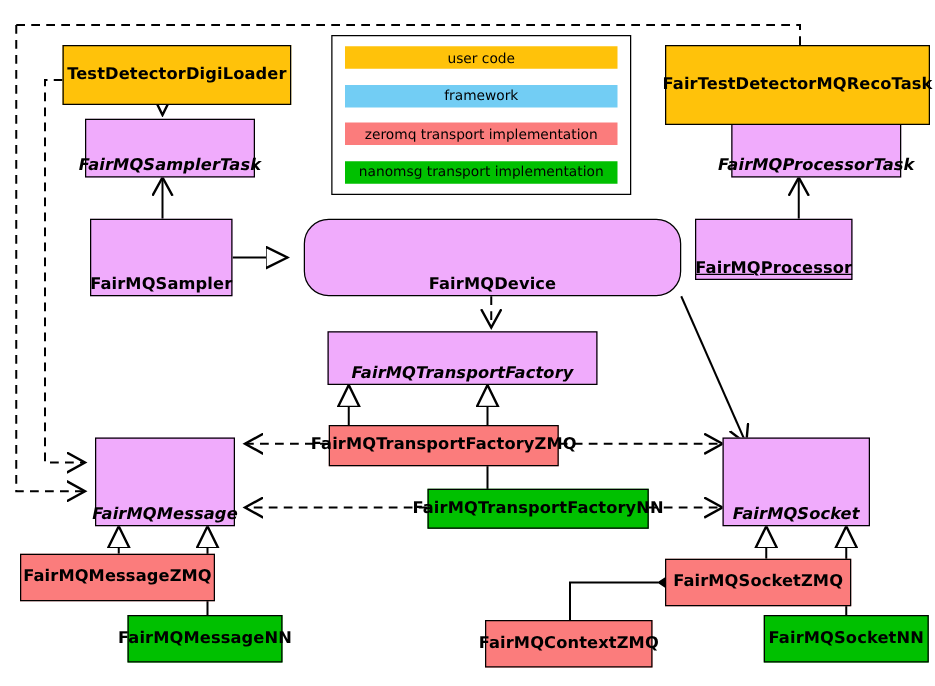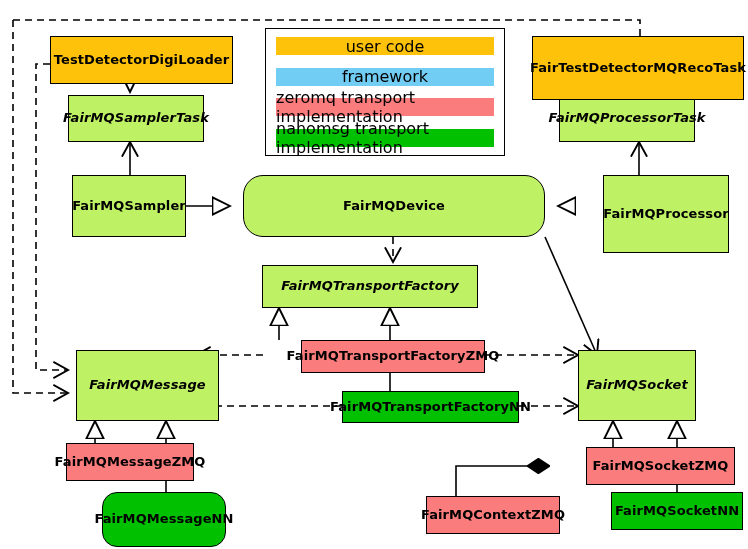--- a/index.html
+++ b/index.html
@@ -20,38 +20,38 @@
     text-align:center;
     font-size:13px;
     font-weight:bold;
     color:#000000;
     line-height:1.15;
     letter-spacing:0.1px;
     z-index:3;
   }
   .node.abstract{font-style:italic;}
   .c-user{background:#FFC20A;}
-  .c-framework{background:#bef264;}
-  .c-zmq{background:#FB7C7C;margin-left:38px;}
+  .c-framework{background:#f0abfc;align-items:flex-end;}
+  .c-zmq{background:#FB7C7C;}
   .c-nn{background:#00C000;}
 
   
   .legend{
     position:absolute;
     box-sizing:border-box;
     background:#ffffff;
     border:1.6px solid #000000;
     z-index:4;
     padding:8px 10px;
     display:flex;flex-direction:column;justify-content:space-between;
   }
   .legend-row{
     height:18px;
     display:flex;align-items:center;justify-content:center;
-    font-size:16px;font-weight:normal;color:#000;
+    font-size:11px;font-weight:normal;color:#000;
   }
 </style>
 </head>
 <body>
 
 <div id="stage">
 
   <svg id="wires" viewBox="0 0 748 549" xmlns="http://www.w3.org/2000/svg">
     <defs>
       <marker id="gen" viewBox="0 0 12 12" refX="11" refY="6" markerWidth="12" markerHeight="12" orient="auto-start-reverse">
@@ -136,61 +136,61 @@
   </div>
 
   <div class="node c-framework" style="left:72px;top:175px;width:114px;height:62px;">
     <span>FairMQSampler</span>
   </div>
 
   <div class="node c-framework" style="left:243px;top:175px;width:302px;height:62px;border-radius:20px;">
     <span>FairMQDevice</span>
   </div>
 
-  <div class="node c-framework" style="left:603px;top:175px;width:126px;height:78px;">
+  <div class="node c-framework" style="left:556px;top:175px;width:126px;height:49px;text-decoration:underline;">
     <span>FairMQProcessor</span>
   </div>
 
-  <div class="node c-framework abstract" style="left:559px;top:95px;width:136px;height:47px;">
+  <div class="node c-framework abstract" style="left:585px;top:95px;width:136px;height:47px;">
     <span>FairMQProcessorTask</span>
   </div>
 
   <div class="node c-user" style="left:532px;top:36px;width:212px;height:64px;text-align:center;">
     <span>FairTestDetectorMQRecoTask</span>
   </div>
 
   <div class="node c-framework abstract" style="left:262px;top:265px;width:216px;height:43px;">
     <span>FairMQTransportFactory</span>
   </div>
 
   <div class="node c-zmq" style="left:263px;top:340px;width:184px;height:33px;">
     <span>FairMQTransportFactoryZMQ</span>
   </div>
 
   <div class="node c-nn" style="left:342px;top:391px;width:177px;height:32px;">
     <span>FairMQTransportFactoryNN</span>
   </div>
 
-  <div class="node c-framework abstract" style="left:76px;top:350px;width:143px;height:71px;">
+  <div class="node c-framework abstract" style="left:76px;top:350px;width:112px;height:71px;">
     <span>FairMQMessage</span>
   </div>
 
   <div class="node c-framework abstract" style="left:578px;top:350px;width:118px;height:71px;">
     <span>FairMQSocket</span>
   </div>
 
-  <div class="node c-zmq" style="left:28px;top:443px;width:128px;height:38px;">
+  <div class="node c-zmq" style="left:16px;top:443px;width:156px;height:38px;">
     <span>FairMQMessageZMQ</span>
   </div>
 
-  <div class="node c-nn" style="left:102px;top:492px;width:124px;height:55px;border-radius:15px;">
+  <div class="node c-nn" style="left:102px;top:492px;width:124px;height:38px;">
     <span>FairMQMessageNN</span>
   </div>
 
-  <div class="node c-zmq" style="left:548px;top:447px;width:149px;height:38px;">
+  <div class="node c-zmq" style="left:532px;top:447px;width:149px;height:38px;">
     <span>FairMQSocketZMQ</span>
   </div>
 
   <div class="node c-nn" style="left:611px;top:492px;width:132px;height:38px;text-align:center;">
     <span>FairMQSocketNN</span>
   </div>
 
   <div class="node c-zmq" style="left:388px;top:496px;width:134px;height:38px;">
     <span>FairMQContextZMQ</span>
   </div>

